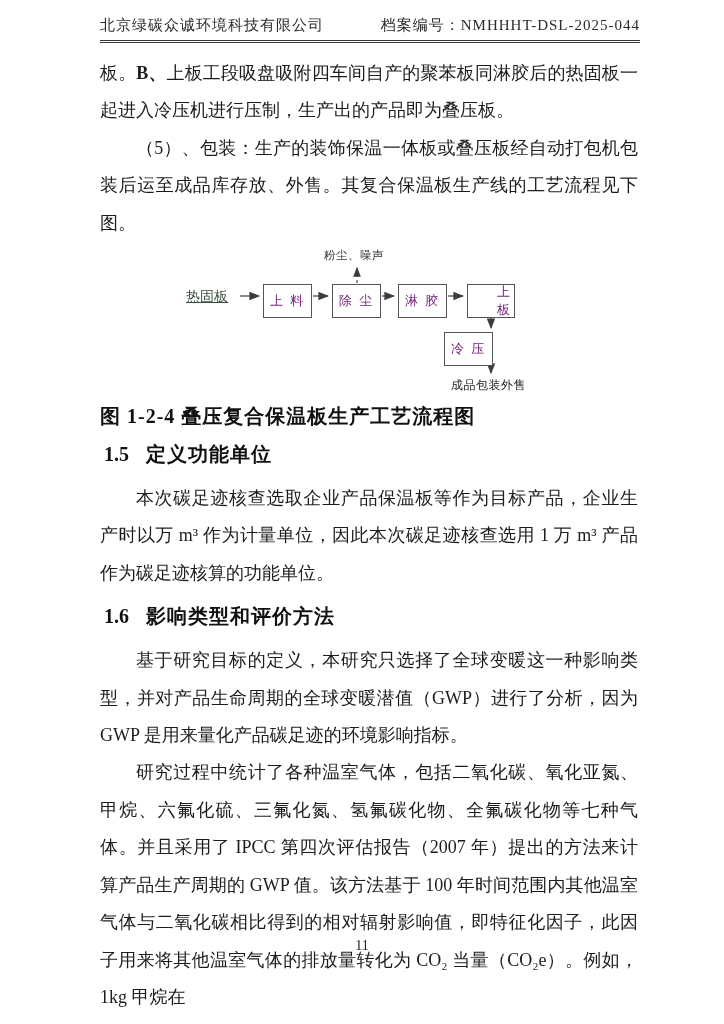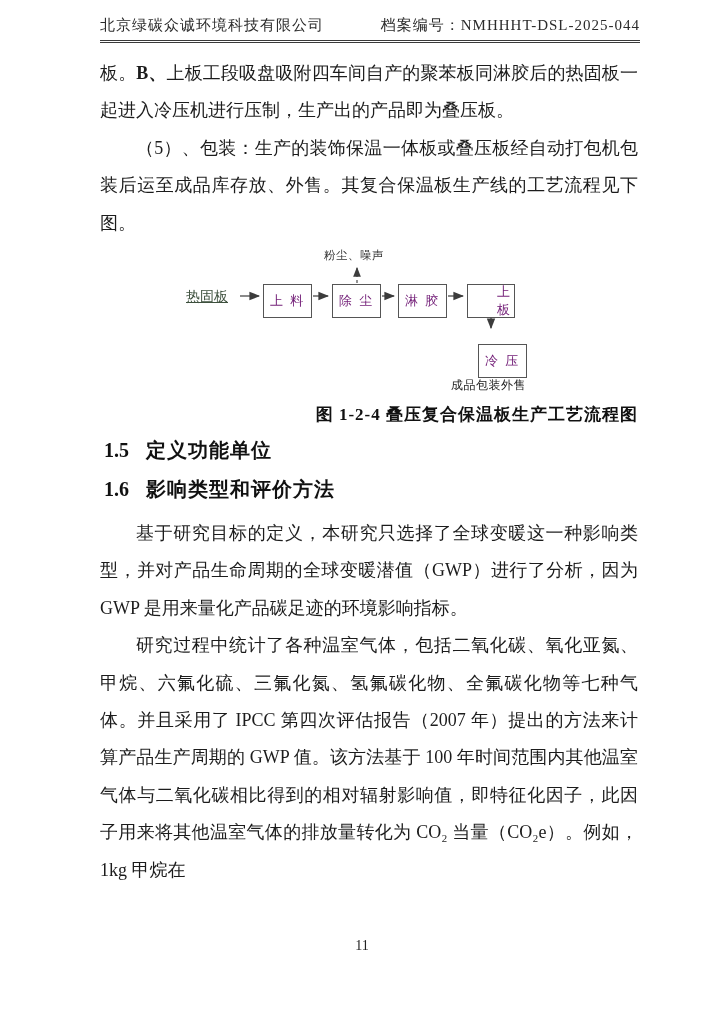--- a/index.html
+++ b/index.html
@@ -54,21 +54,21 @@
   .flow-emission {
     position: absolute; left: 224px; top: 4px;
     font-size: 11.5px; color: #333; letter-spacing: 0.5px;
   }
   .flow-output {
     position: absolute; left: 351px; top: 133px;
     font-size: 12px; color: #222; letter-spacing: 0.5px;
   }
   
   .figure-caption {
-    text-align: right; font-size: 17px; font-weight: bold;
+    text-align: left; font-size: 20px; font-weight: bold;
     letter-spacing: 1px; margin: 3px 0 6px 0; color: #111;
   }
   h2.sec-heading {
     font-size: 20px; font-weight: bold; color: #111;
     margin: 11px 0 12px 4px; letter-spacing: 1px;
   }
   h2 .h-num { margin-right: 17px; letter-spacing: 0; }
   
   .page-footer {
     position: absolute; left: 0; right: 0; top: 938px;
@@ -108,29 +108,30 @@
         <line x1="391" y1="113" x2="391" y2="129" stroke="#3c3c3c" stroke-width="1.2" marker-end="url(#ah-r)"></line>
       </svg>
 
       <span class="flow-emission">粉尘、噪声</span>
       <span class="flow-source">热固板</span>
 
       <div class="flow-box" style="left:163px; top:40px;">上 料</div>
       <div class="flow-box" style="left:232px; top:40px;">除 尘</div>
       <div class="flow-box" style="left:298px; top:40px;">淋 胶</div>
       <div class="flow-box" style="left:367px; top:40px; width:48px;padding-left:29px;">上 板</div>
-      <div class="flow-box" style="left:378px; top:88px;margin-top:12px;">冷 压</div>
+      <div class="flow-box" style="left:344px; top:88px;">冷 压</div>
 
       <span class="flow-output">成品包装外售</span>
     </div>
 
     <div class="figure-caption">图 1-2-4 叠压复合保温板生产工艺流程图</div>
 
     <h2 class="sec-heading"><span class="h-num">1.5</span><span>定义功能单位</span></h2>
 
+    <p class="body-p indent">本次碳足迹核查选取企业产品保温板等作为目标产品，企业生产时以万 m³ 作为计量单位，因此本次碳足迹核查选用 1 万 m³ 产品作为碳足迹核算的功能单位。</p>
 
     <h2 class="sec-heading"><span class="h-num">1.6</span><span>影响类型和评价方法</span></h2>
 
     <p class="body-p indent">基于研究目标的定义，本研究只选择了全球变暖这一种影响类型，并对产品生命周期的全球变暖潜值（GWP）进行了分析，因为 GWP 是用来量化产品碳足迹的环境影响指标。</p>
 
     <p class="body-p indent">研究过程中统计了各种温室气体，包括二氧化碳、氧化亚氮、甲烷、六氟化硫、三氟化氮、氢氟碳化物、全氟碳化物等七种气体。并且采用了 IPCC 第四次评估报告（2007 年）提出的方法来计算产品生产周期的 GWP 值。该方法基于 100 年时间范围内其他温室气体与二氧化碳相比得到的相对辐射影响值，即特征化因子，此因子用来将其他温室气体的排放量转化为 CO₂ 当量（CO₂e）。例如，1kg 甲烷在</p>
 
   </main>
 
   <footer class="page-footer">

